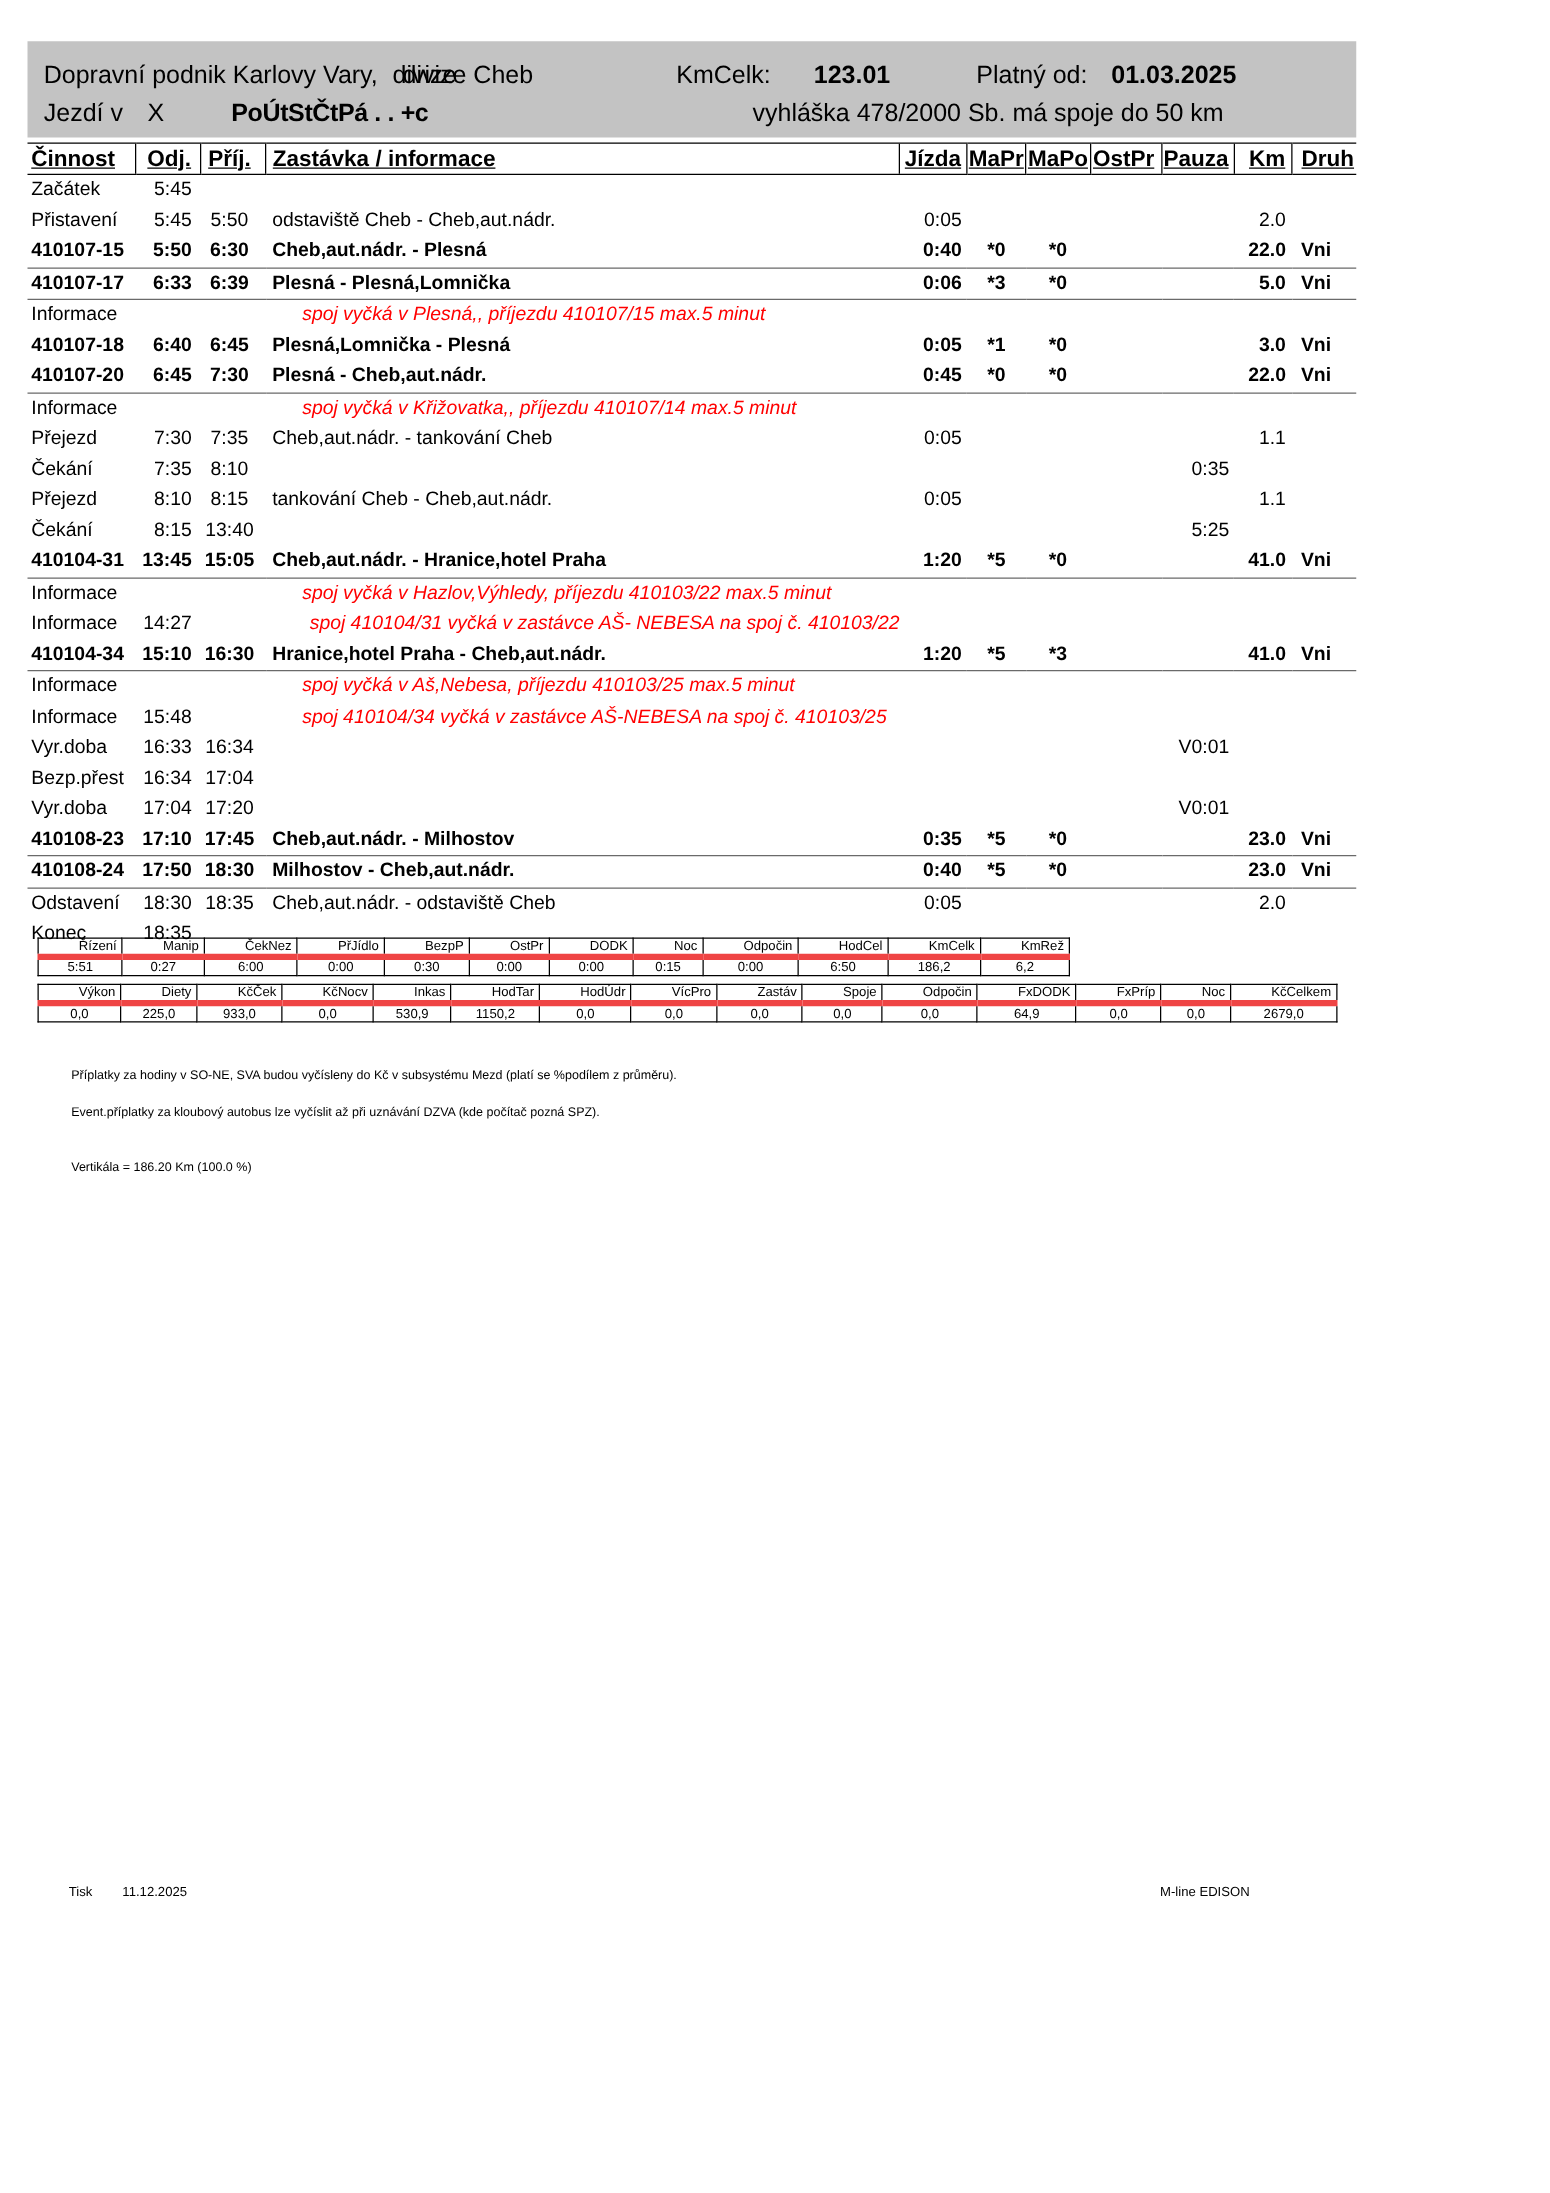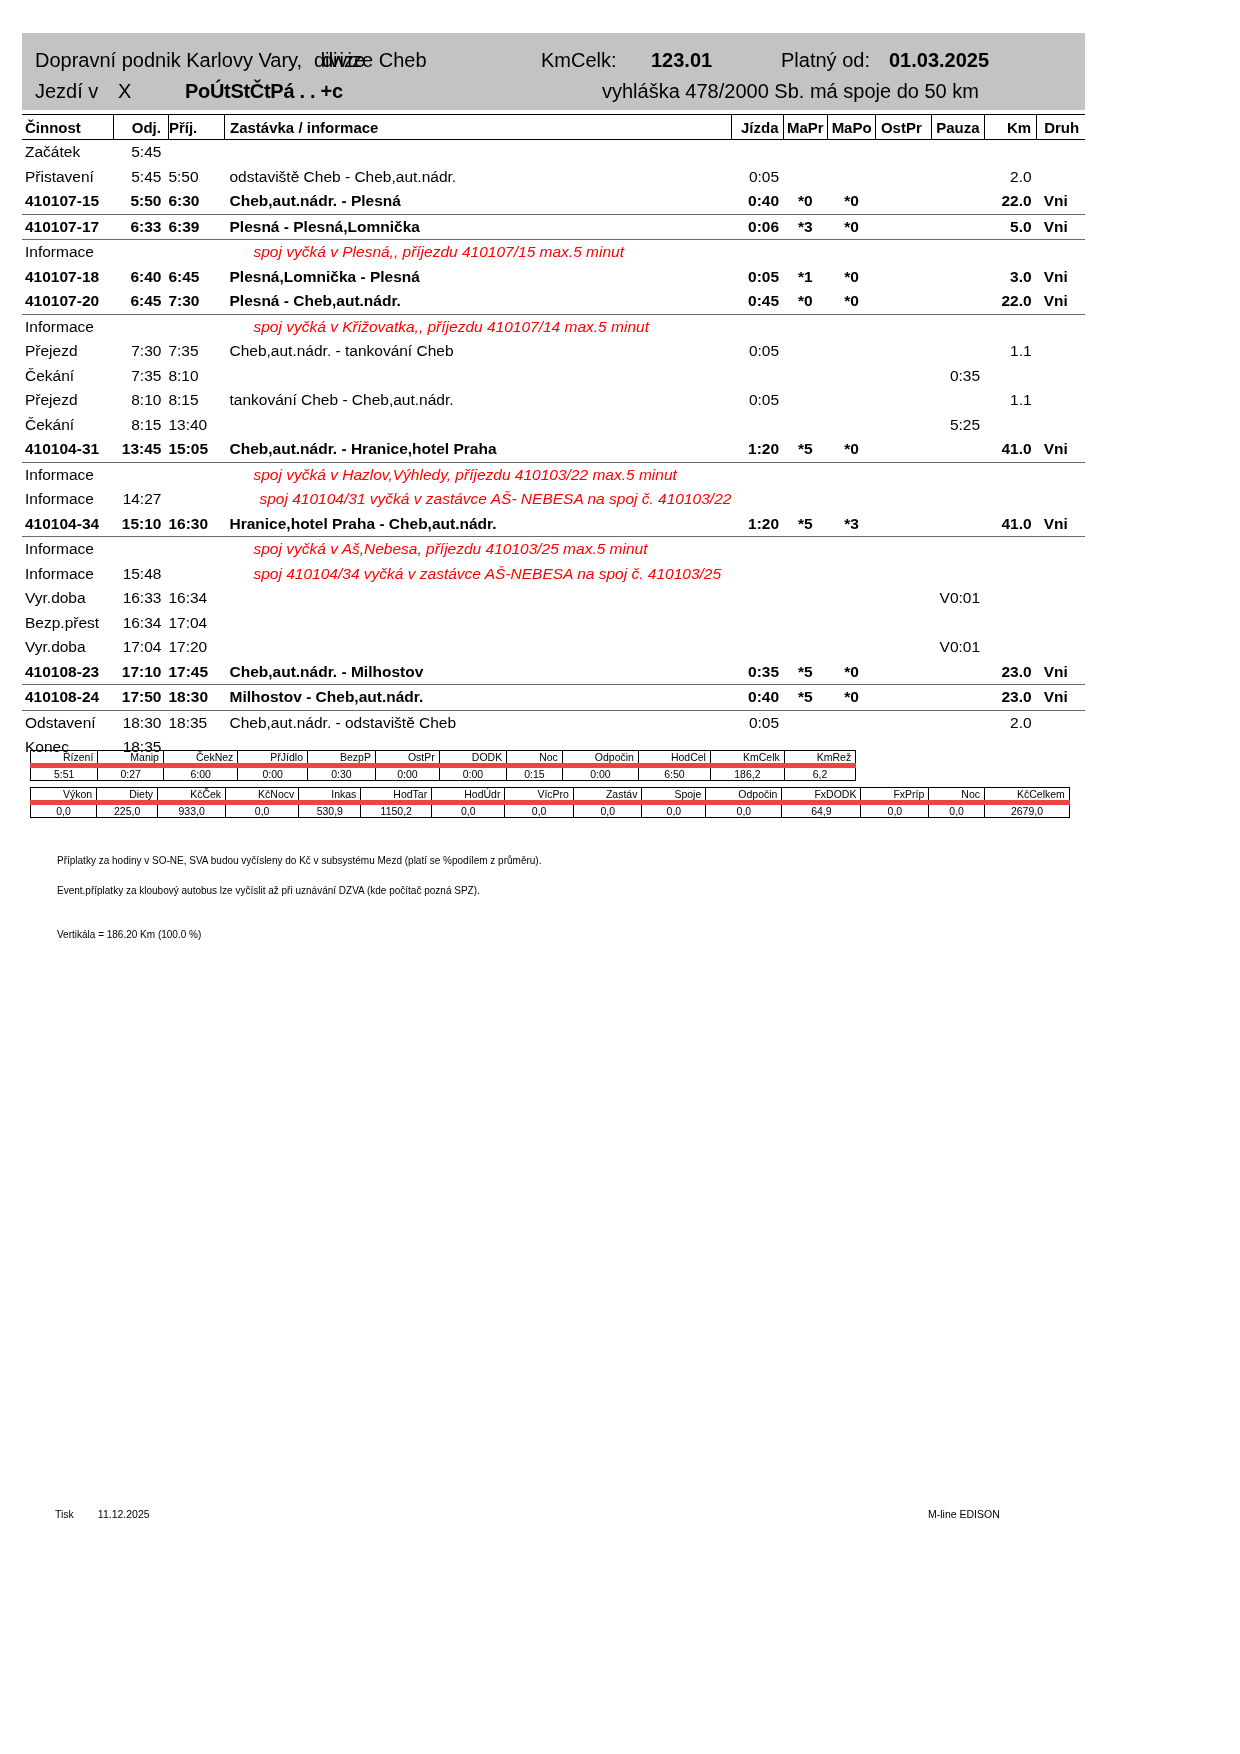--- a/index.html
+++ b/index.html
@@ -90,42 +90,43 @@
   .main-table td, .main-table th {
     padding: 0;
     vertical-align: middle;
   }
   .hrow th {
     border-top: 1.6px solid #000;
     border-bottom: 1.6px solid #000;
     border-left: 1.2px solid #000;
     height: 24px;
     font-weight: bold;
-    font-size: 15px;
-    white-space: nowrap;
+    font-size: 18px;
+    white-space: nowrap;
+    text-decoration: underline;
   }
   .hrow th:first-child { border-left: none; }
   .hrow th.lastc { border-right: none; }
 
   .h-cinnost  { text-align: left;  padding-left: 5px !important; }
   .h-odj      { text-align: center; }
   .h-prij     { text-align: center; }
   .h-zast     { text-align: left;  padding-left: 5px !important; }
   .h-num      { text-align: right; padding-right: 4px !important; }
   .h-center   { text-align: center; }
 
   .main-table tbody td {
     height: 24.5px;
     white-space: nowrap;
     font-size: 15.5px;
   }
 
   .c-cinnost { width: 105px; text-align: left; padding-left: 3px !important; }
   .c-odj     { width: 58px;  text-align: right; padding-right: 7px !important; }
-  .c-prij    { width: 62px;  text-align: left; padding-right: 6px !important; }
+  .c-prij    { width: 62px;  text-align: center; padding-right: 6px !important; }
   .c-zast    { width: 390px; text-align: left; padding-left: 5px !important; }
   .c-jizda   { width: 58px;  text-align: right; padding-right: 4px !important; }
   .c-mapr    { width: 52px;  text-align: center; }
   .c-mapo    { width: 56px;  text-align: center; }
   .c-ostpr   { width: 62px;  text-align: center; }
   .c-pauza   { width: 54px;  text-align: right; padding-right: 4px !important; }
   .c-km      { width: 68px;  text-align: right; padding-right: 5px !important; }
   .c-druh    { width: 48px;  text-align: left;  padding-left: 7px !important; }
 
   tr.bold td { font-weight: bold; }

